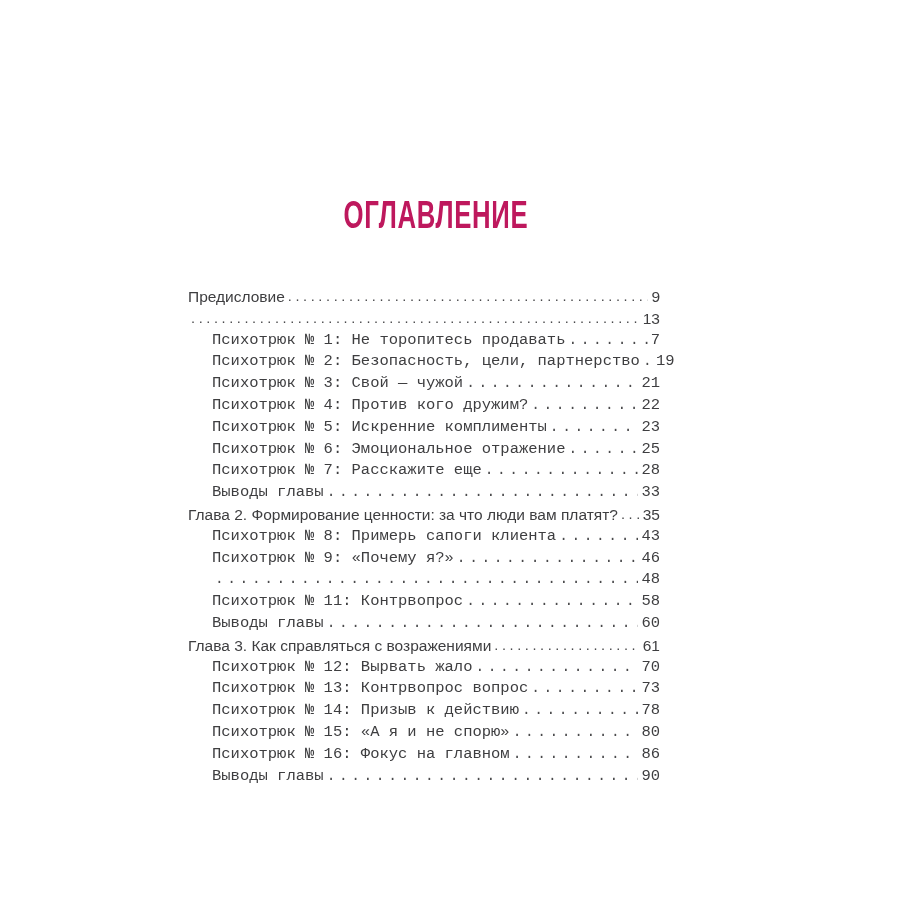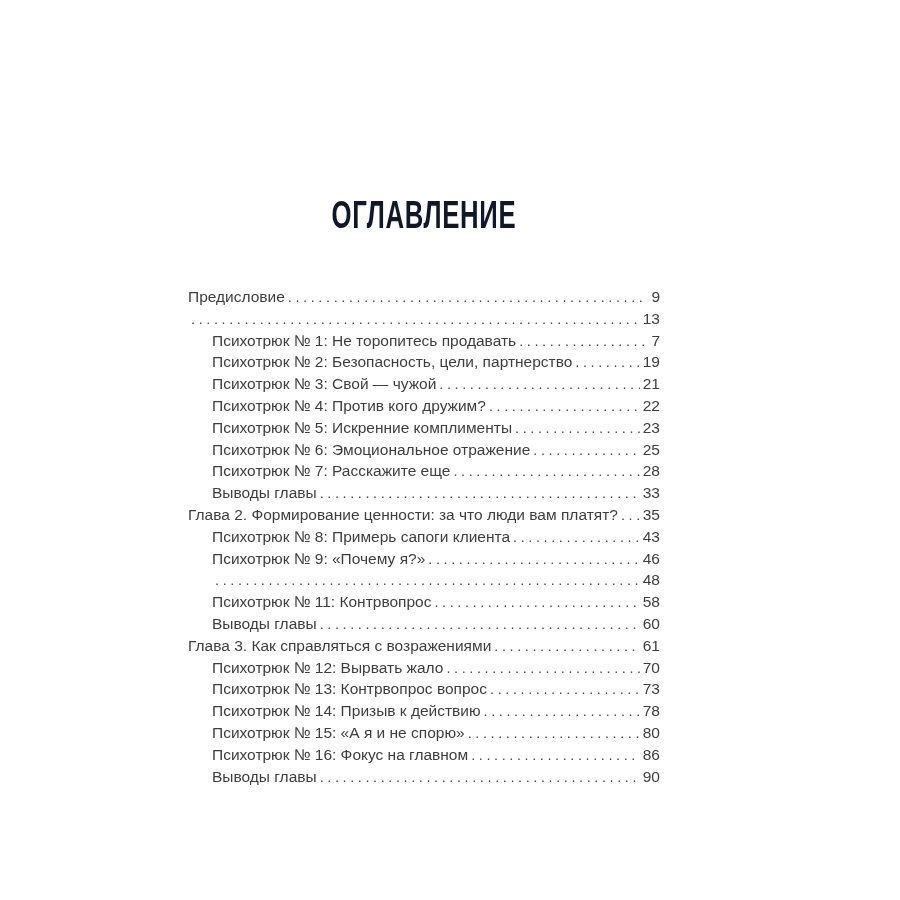--- a/index.html
+++ b/index.html
@@ -11,50 +11,51 @@
     position: relative;
     width: 900px;
     height: 900px;
     background: #ffffff;
     font-family: "Liberation Sans", sans-serif;
     overflow: hidden;
   }
   .toc-title {
     position: absolute;
     top: 193px;
-    left: 188px;
+    left: 200px;
     width: 472px;
     text-align: center;
-    color: #0f172a;
+    color: #be185d;
   }
   .toc-title-inner {
     display: inline-block;
     font-size: 39px;
     font-weight: 700;
     letter-spacing: 1px;
     transform: scaleX(0.66);
     transform-origin: 50% 50%;
     white-space: nowrap;
   }
   .toc-list {
     position: absolute;
     top: 286px;
     left: 188px;
     width: 472px;
   }
   .toc-row {
     display: flex;
-    align-items: flex-start;
+    align-items: flex-end;
     height: 21.8px;
     line-height: 21.8px;
     font-size: 15.5px;
     color: #3e3e40;
   }
   .toc-row.level-1 {
     padding-left: 24px;
+    font-family: Liberation Mono, monospace;
   }
   .toc-label {
     white-space: nowrap;
     flex: 0 0 auto;
   }
   .toc-dots {
     flex: 1 1 auto;
     overflow: hidden;
     white-space: nowrap;
     margin: 0 3px 0 3px;

